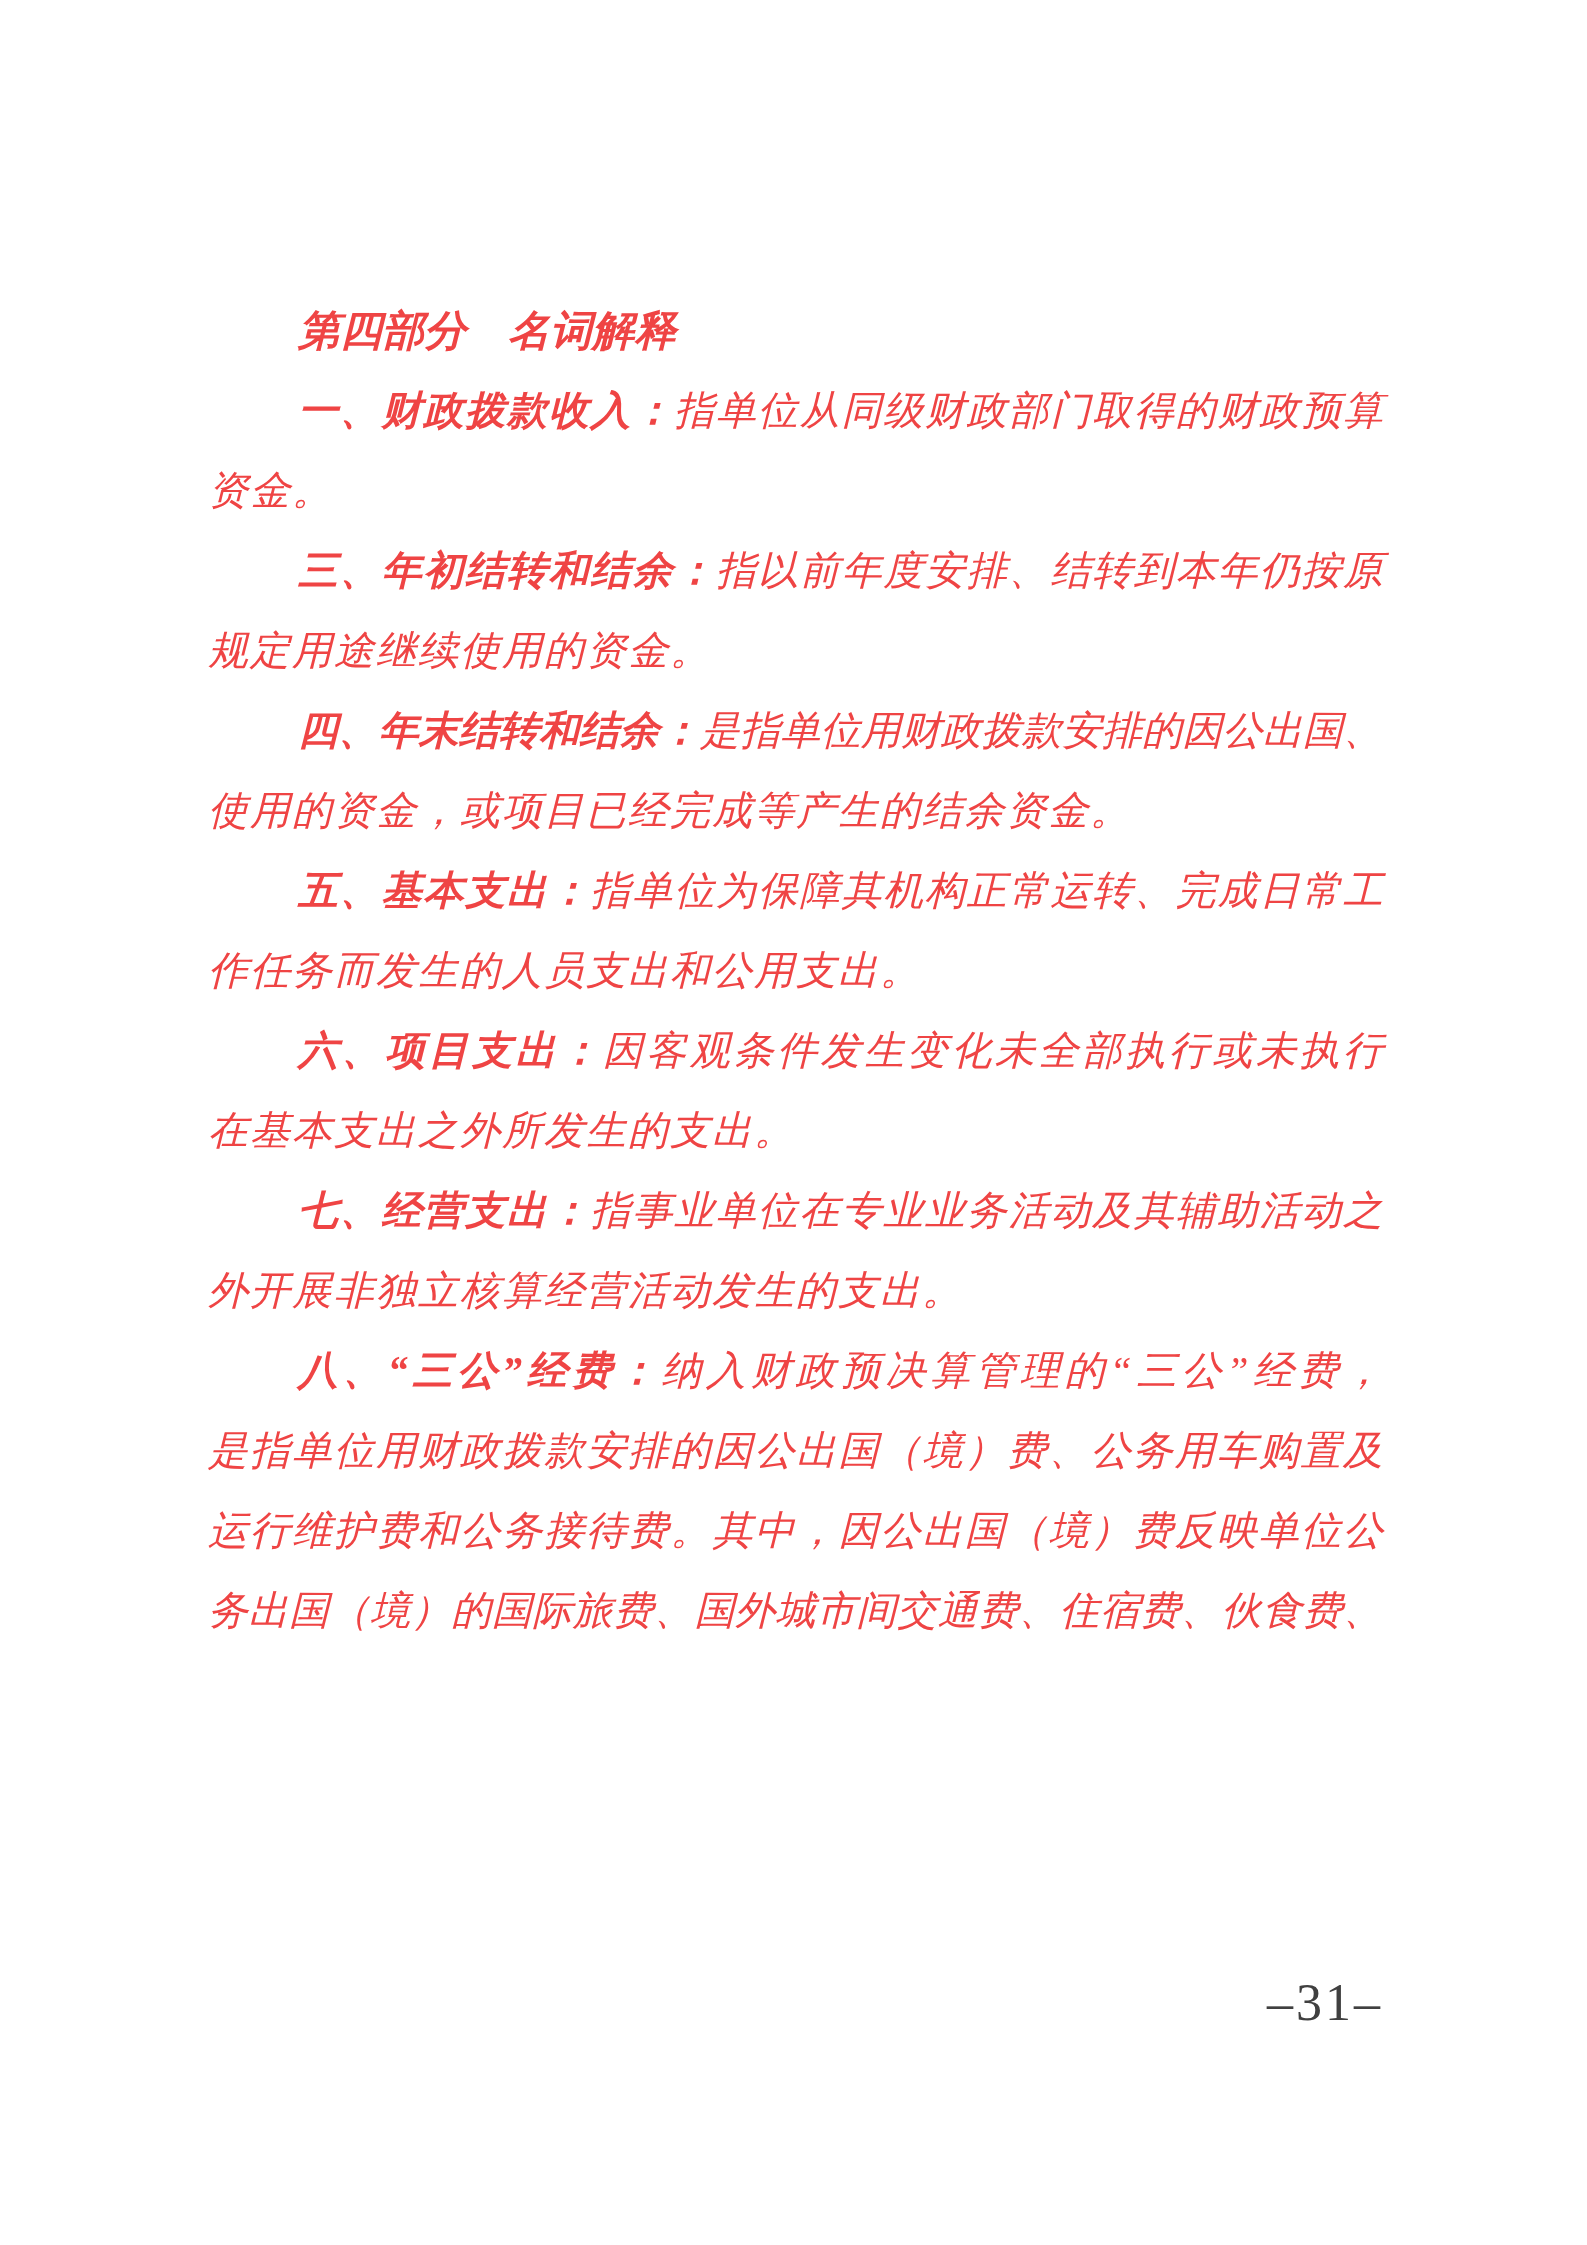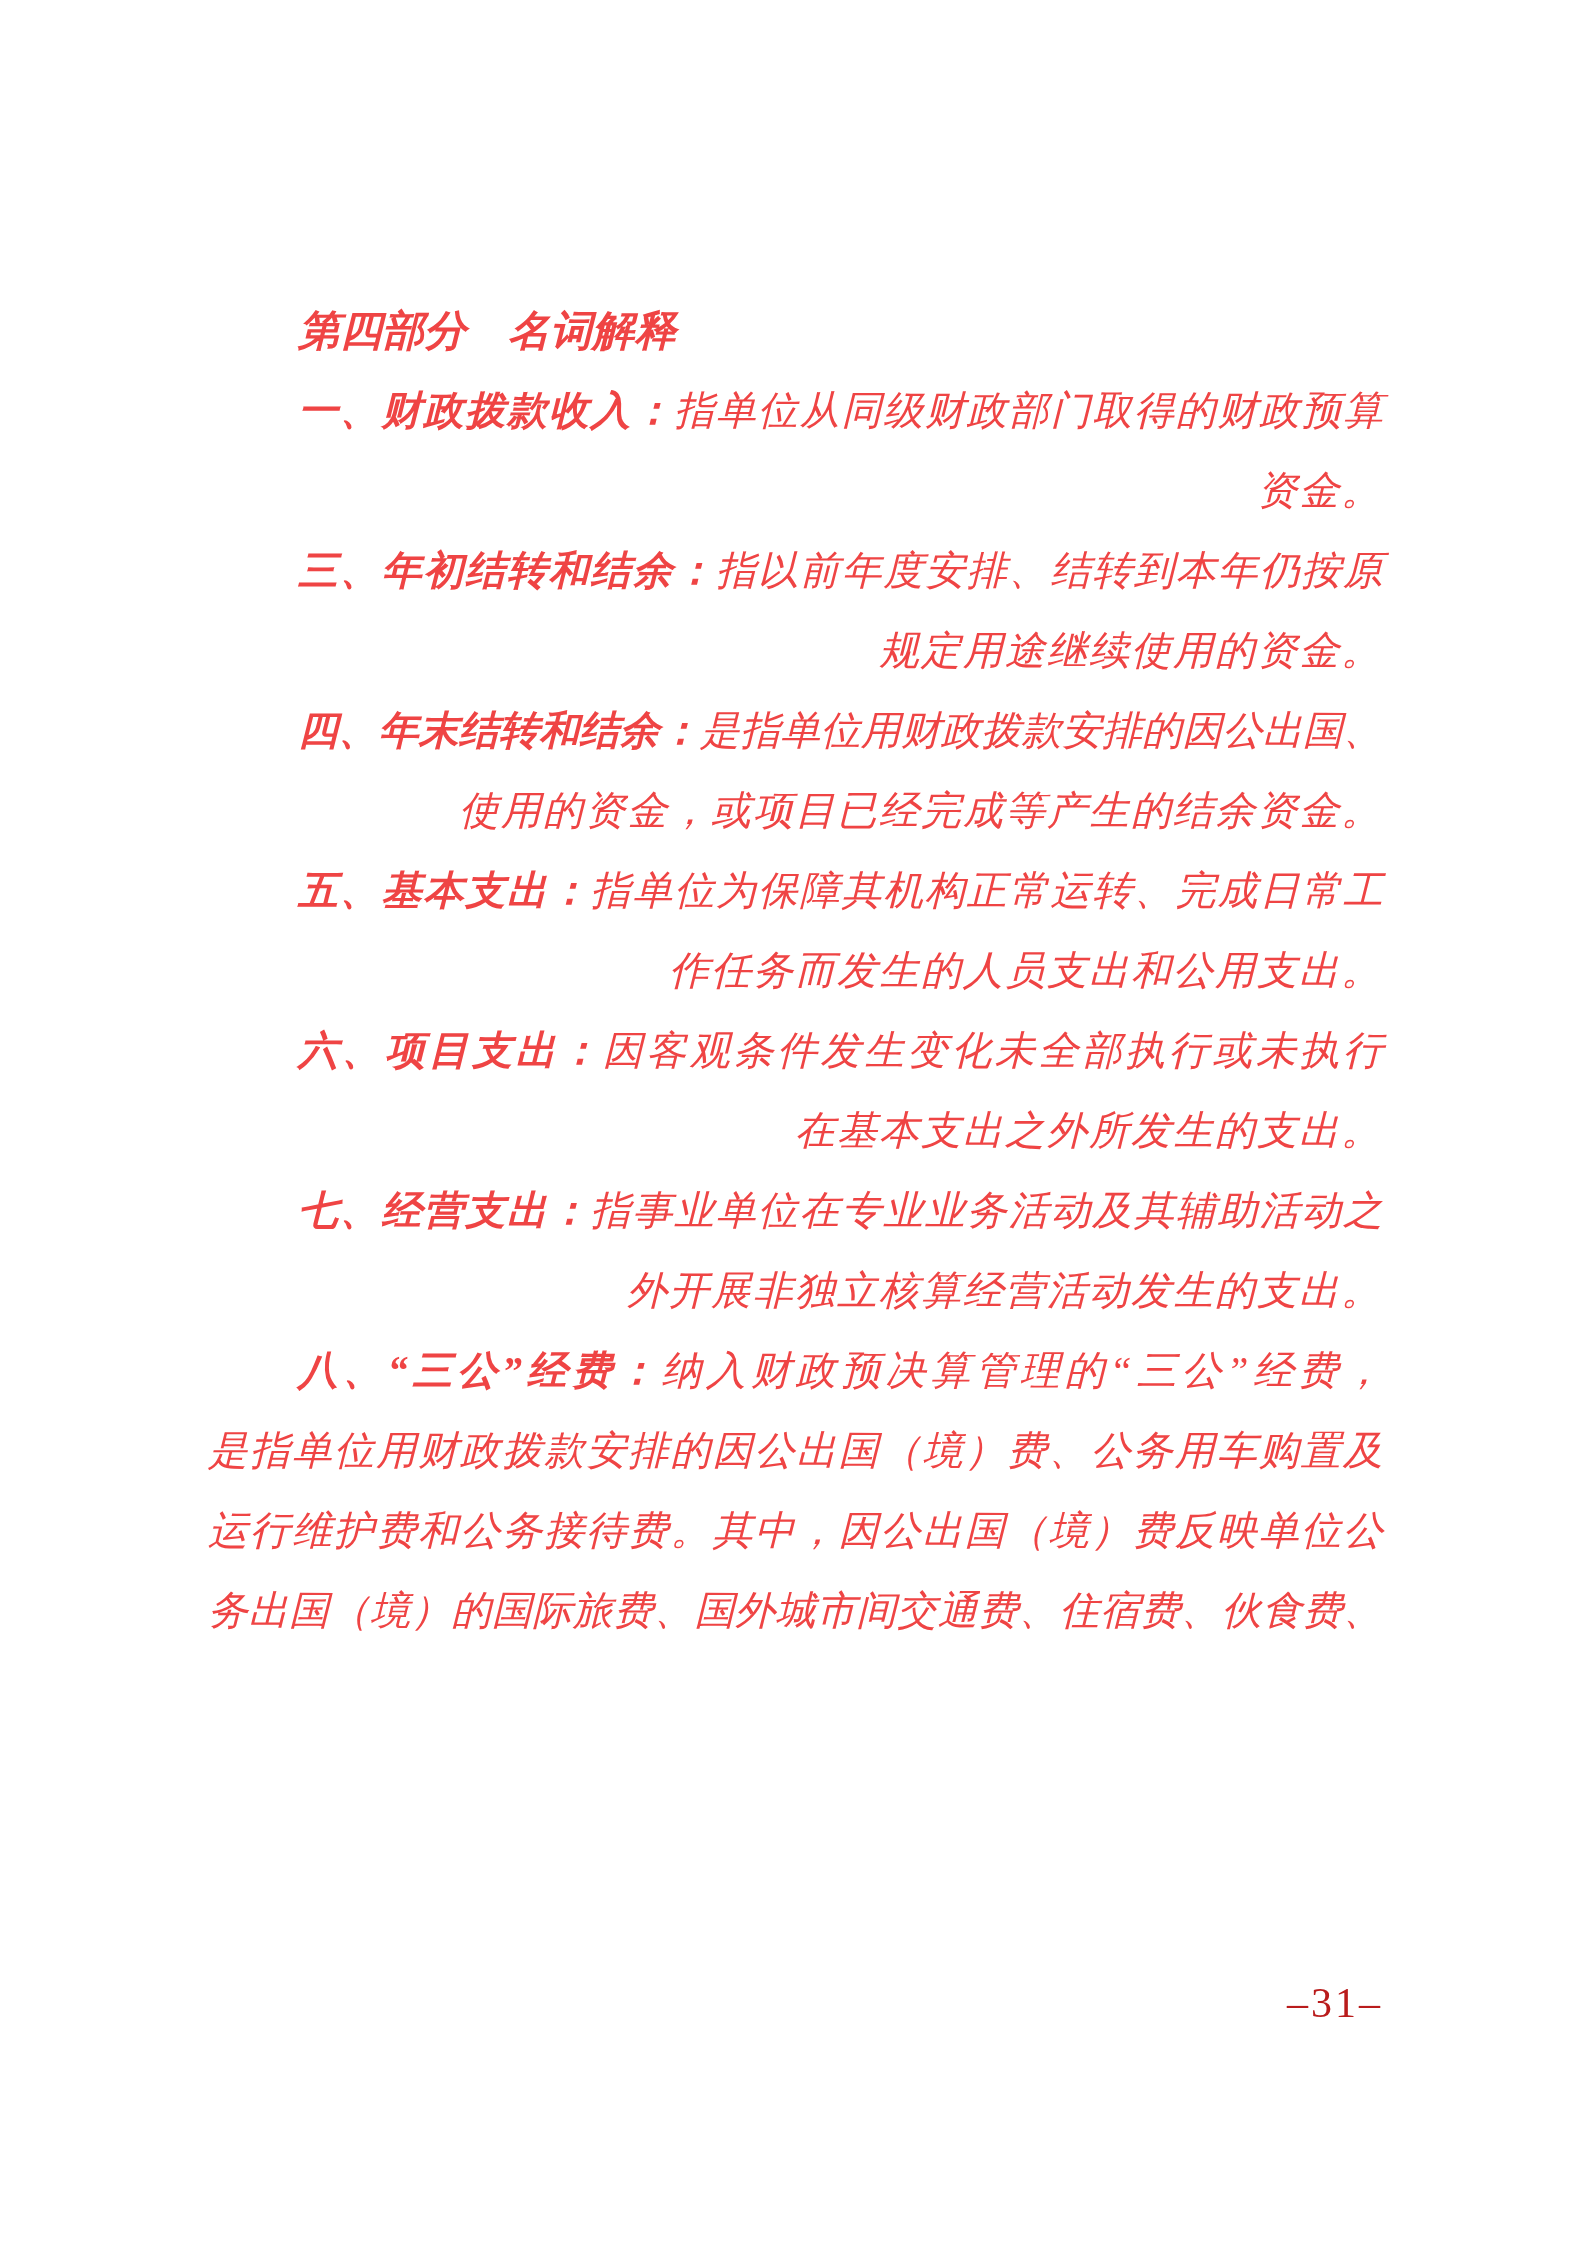--- a/index.html
+++ b/index.html
@@ -29,39 +29,39 @@
     color: #ef4444;
     font-style: italic;
   }
   .indent { padding-left: 90px; }
   .fill {
     text-align: justify;
     text-align-last: justify;
     text-justify: inter-ideograph;
   }
   .last {
-    text-align: right;
+    text-align: left;
     letter-spacing: 2px;
   }
   .lead { font-weight: 700; }
   .heading {
     font-family: "Liberation Sans", "DejaVu Sans", sans-serif;
     font-weight: 700;
     font-size: 42px;
   }
   .page-number {
     position: absolute;
     top: 1973px;
     right: 204px;
     height: 60px;
     line-height: 60px;
-    font-size: 42px;
+    font-size: 52px;
     letter-spacing: 3px;
     font-family: "Liberation Serif", "DejaVu Serif", serif;
-    color: #b91c1c;
+    color: #404040;
   }
 </style>
 </head>
 <body>
 
 <div class="page">
   <div class="content">
 
     <h1 class="line heading indent">第四部分　名词解释</h1>
 

